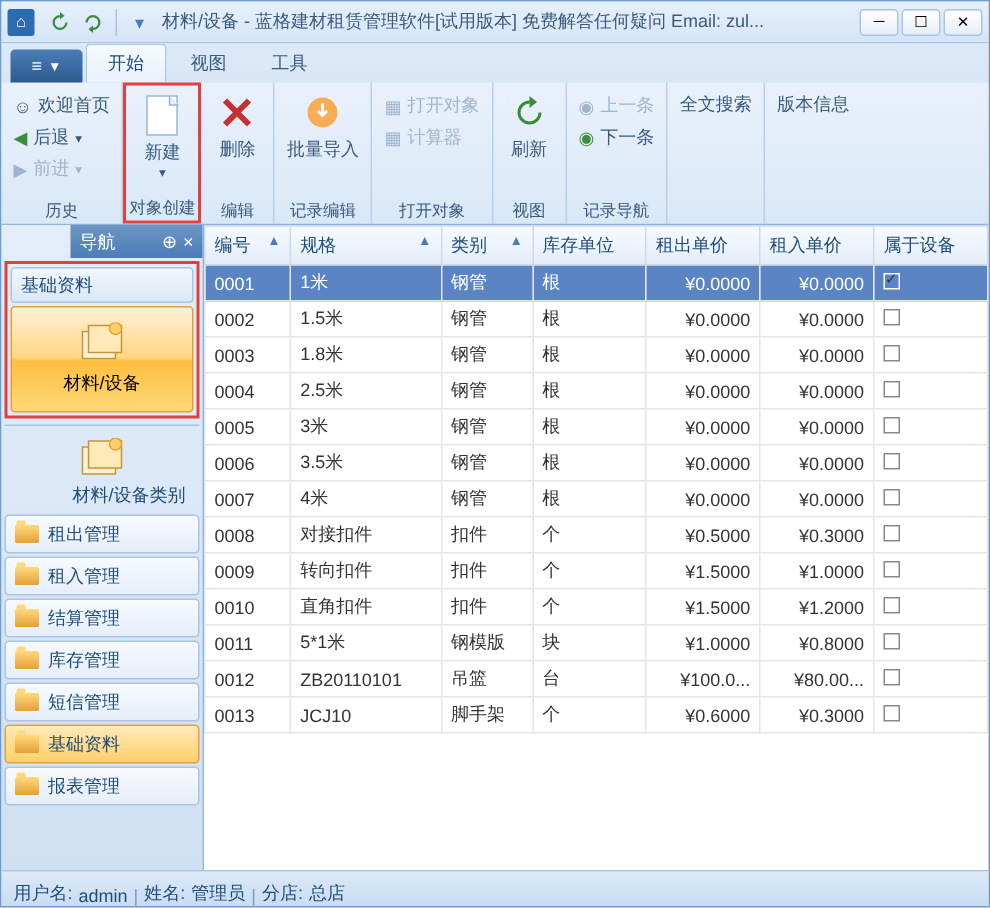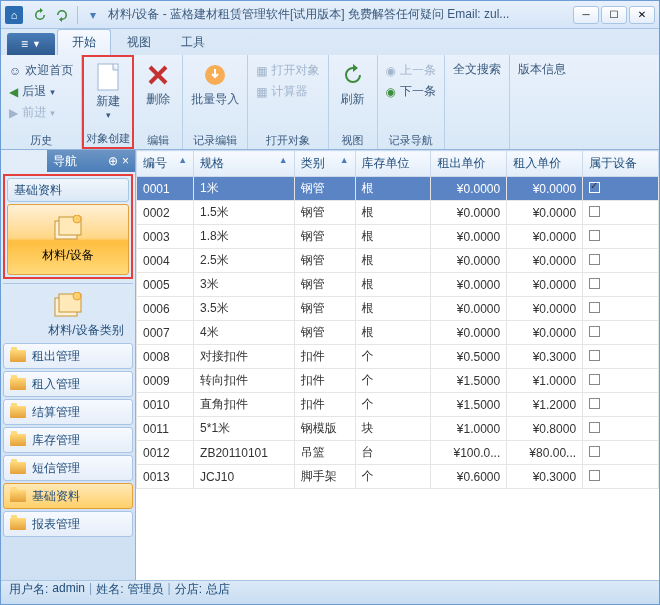--- a/index.html
+++ b/index.html
@@ -50,21 +50,21 @@
 .grid th { background: linear-gradient(#f7faff,#e2edf9); border: 1px solid #cbd9ea; padding: 4px 6px; color: #1f4c7a; text-align: left; font-weight: normal; white-space: nowrap; }
 .grid th .sort { float: right; color: #4a7db8; font-size: 9px; }
 .grid td { border: 1px solid #e5e5e5; padding: 3px 6px; color: #333; white-space: nowrap; }
 .grid tr.sel td { background: #5a84c4; color: #fff; }
 .grid td.num { text-align: right; }
 .chk { width: 11px; height: 11px; border: 1px solid #888; display: inline-block; background: #fff; position: relative; }
 tr.sel .chk { border-color: #fff; background: transparent; }
 .chk.on::after { content: "✓"; position: absolute; top: -3px; left: 0; font-size: 10px; color: #333; }
 
 
-.statusbar { height: 24px; background: linear-gradient(#dce9f7,#c8ddf2); border-top: 1px solid #a8c5e6; display: flex; align-items: flex-start; padding: 0 8px; color: #1f4c7a; gap: 4px; }
+.statusbar { height: 24px; background: linear-gradient(#dce9f7,#c8ddf2); border-top: 1px solid #a8c5e6; display: flex; align-items: flex-end; padding: 0 8px; color: #1f4c7a; gap: 4px; }
 .statusbar .sep { color: #7a9cc4; }
 
 svg { display: block; }
 </style>
 </head>
 <body>
 
 <div class="titlebar">
   <div class="title-icon">⌂</div>
   <div class="title-btn">

